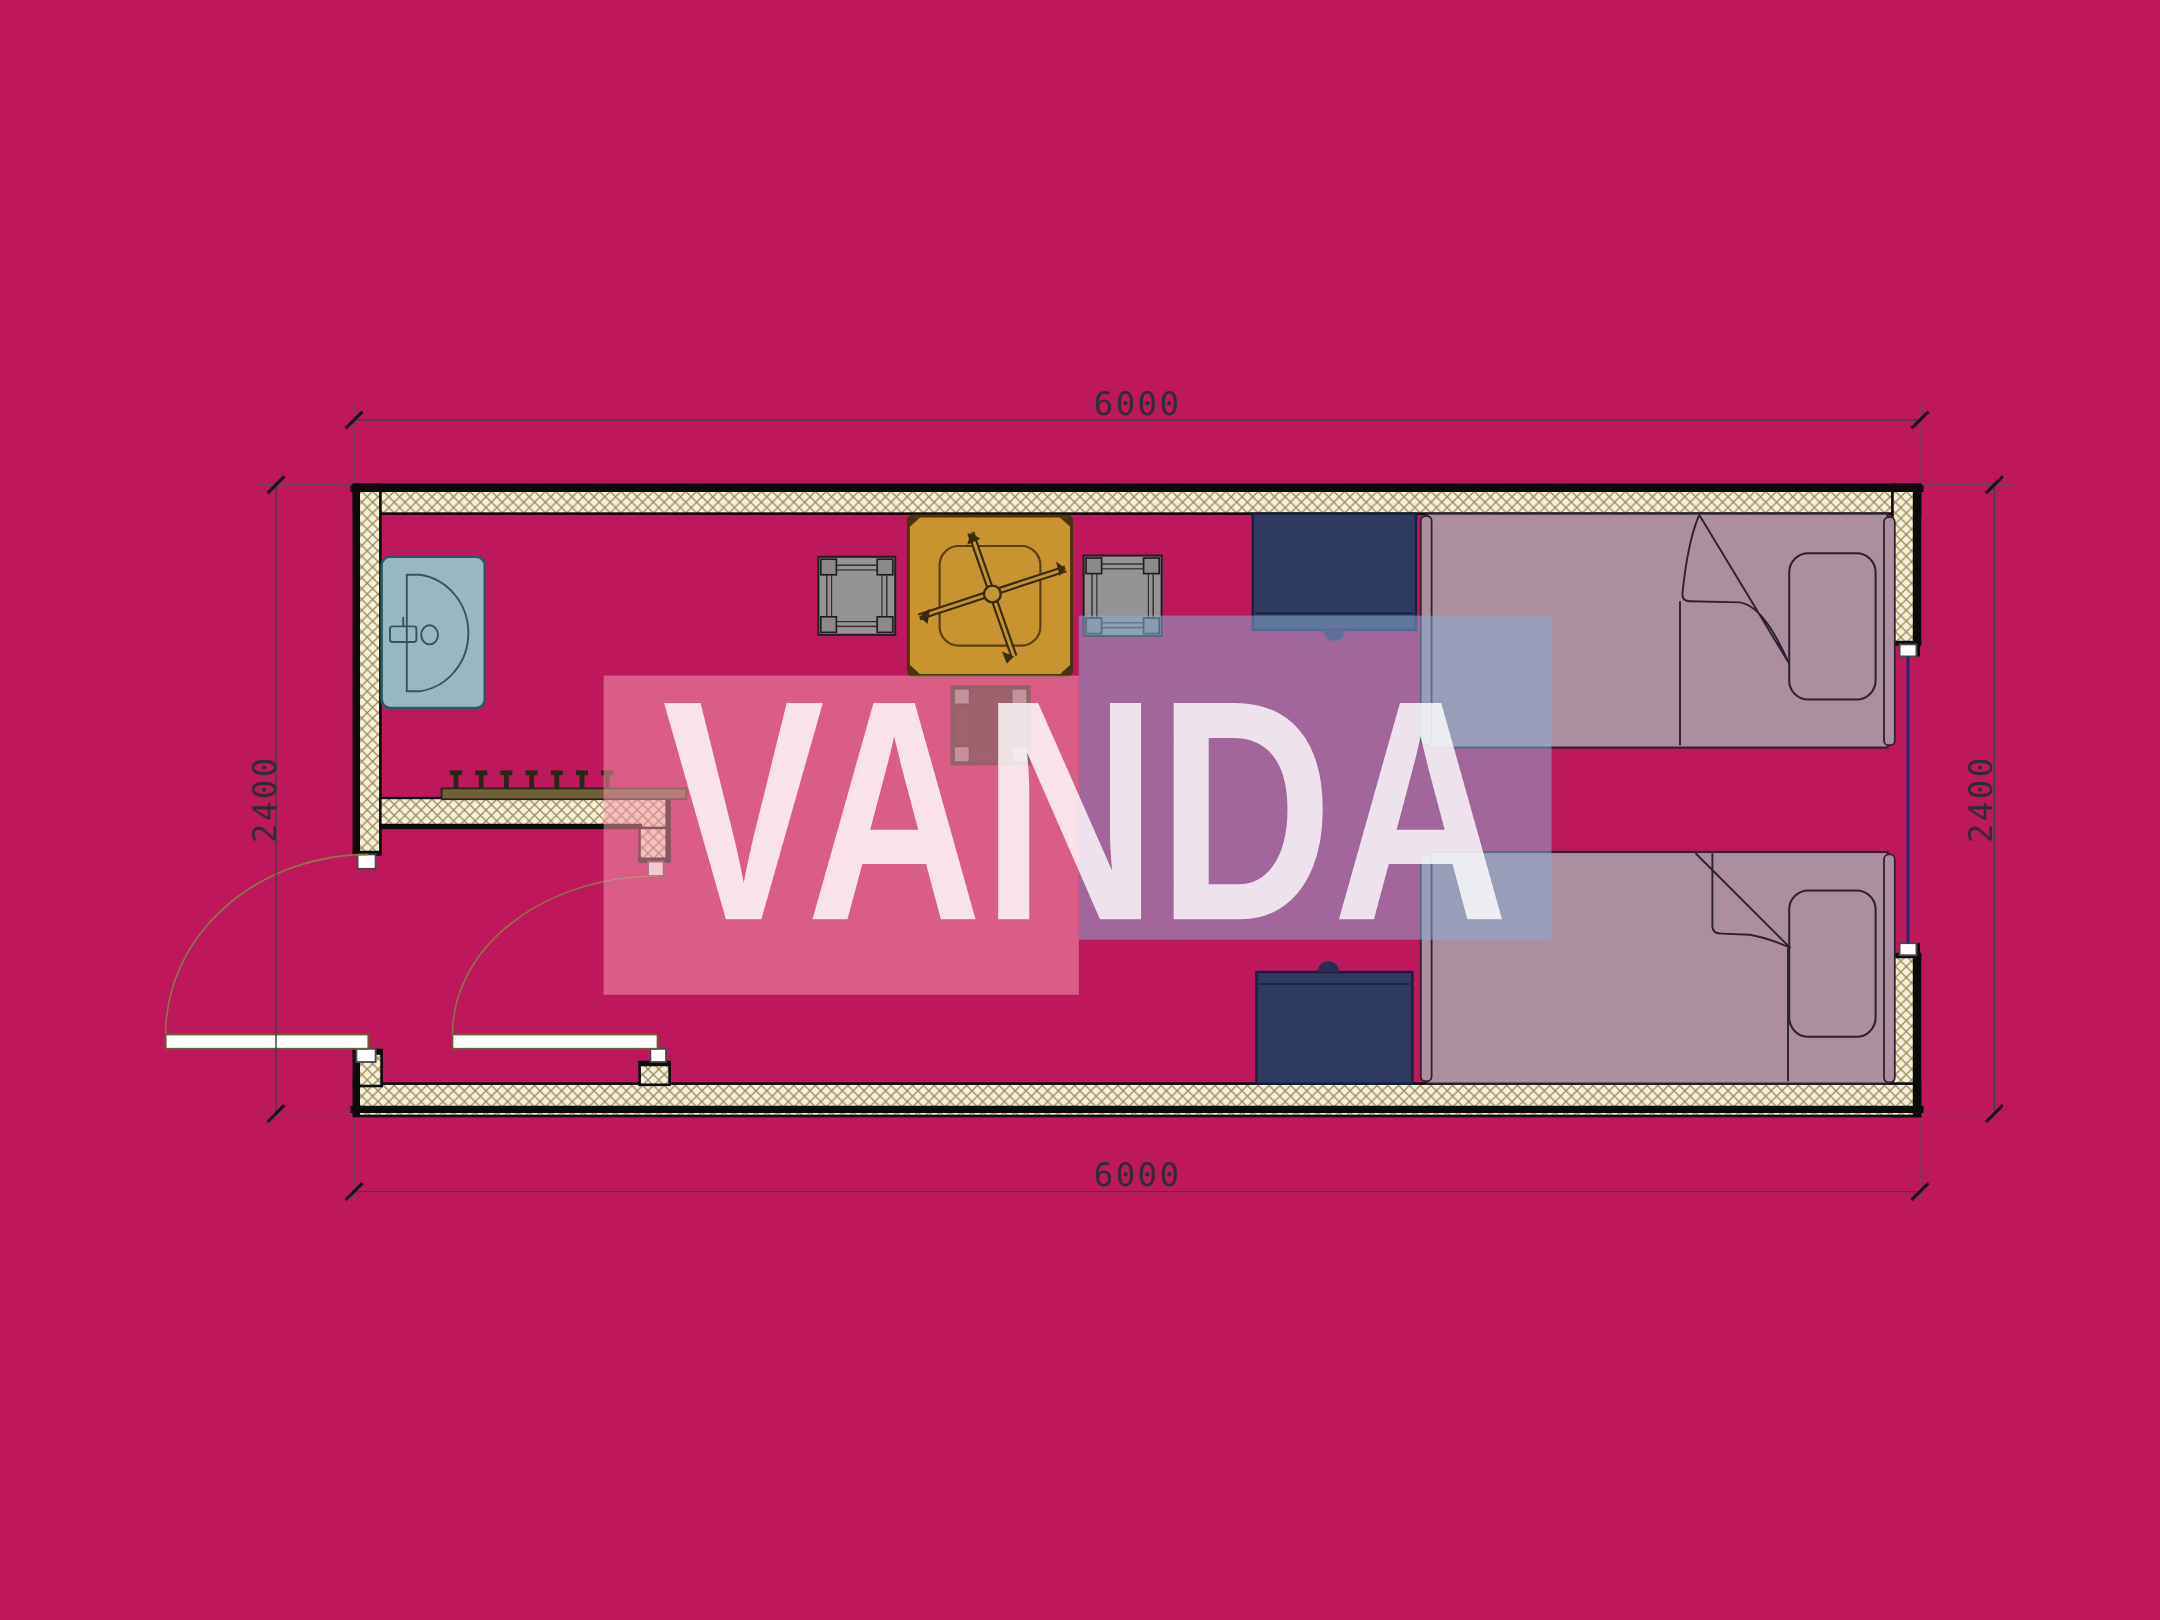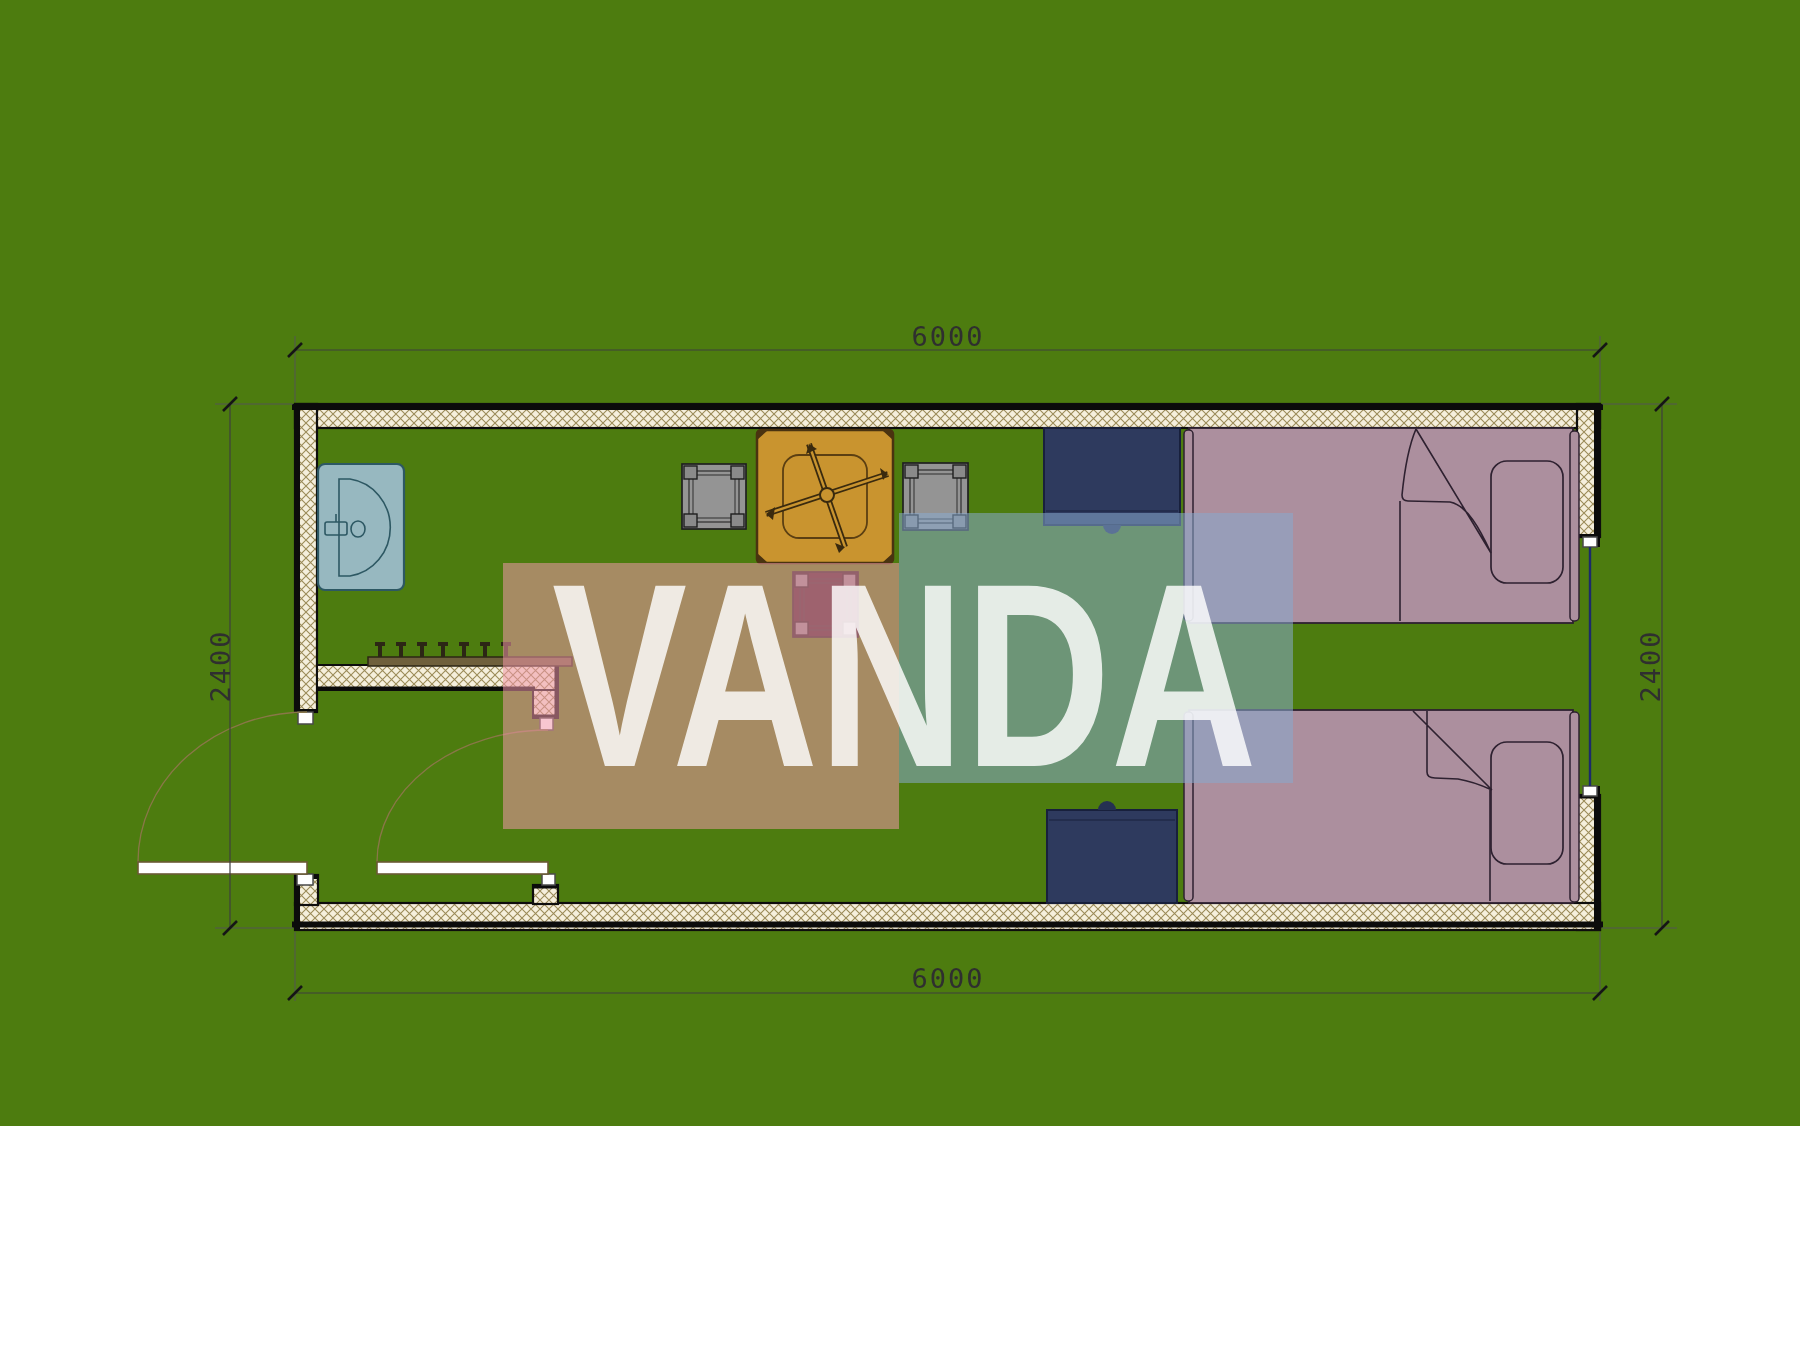--- a/index.html
+++ b/index.html
@@ -1,16 +1,16 @@
 <!DOCTYPE html>
 <html><head>
 <meta charset="utf-8">
 <style>
   html,body{margin:0;padding:0;background:#ffffff;}
-  .page{position:relative;width:1800px;height:1126px;background:#4d7c0f;overflow:hidden;
+  .page{position:relative;width:1800px;height:1350px;background:#be185d;overflow:hidden;
         font-family:"DejaVu Sans Mono", monospace;}
   svg{position:absolute;left:0;top:0;}
   text.dim{font-family:"DejaVu Sans Mono", monospace;font-size:27px;letter-spacing:2px;fill:#2f2f2f;}
   text.wm{font-family:"Liberation Sans", sans-serif;font-weight:bold;}
 </style>
 </head>
 <body>
 
 <div class="page">
 <svg width="1800" height="1350" viewBox="0 0 1800 1350">

